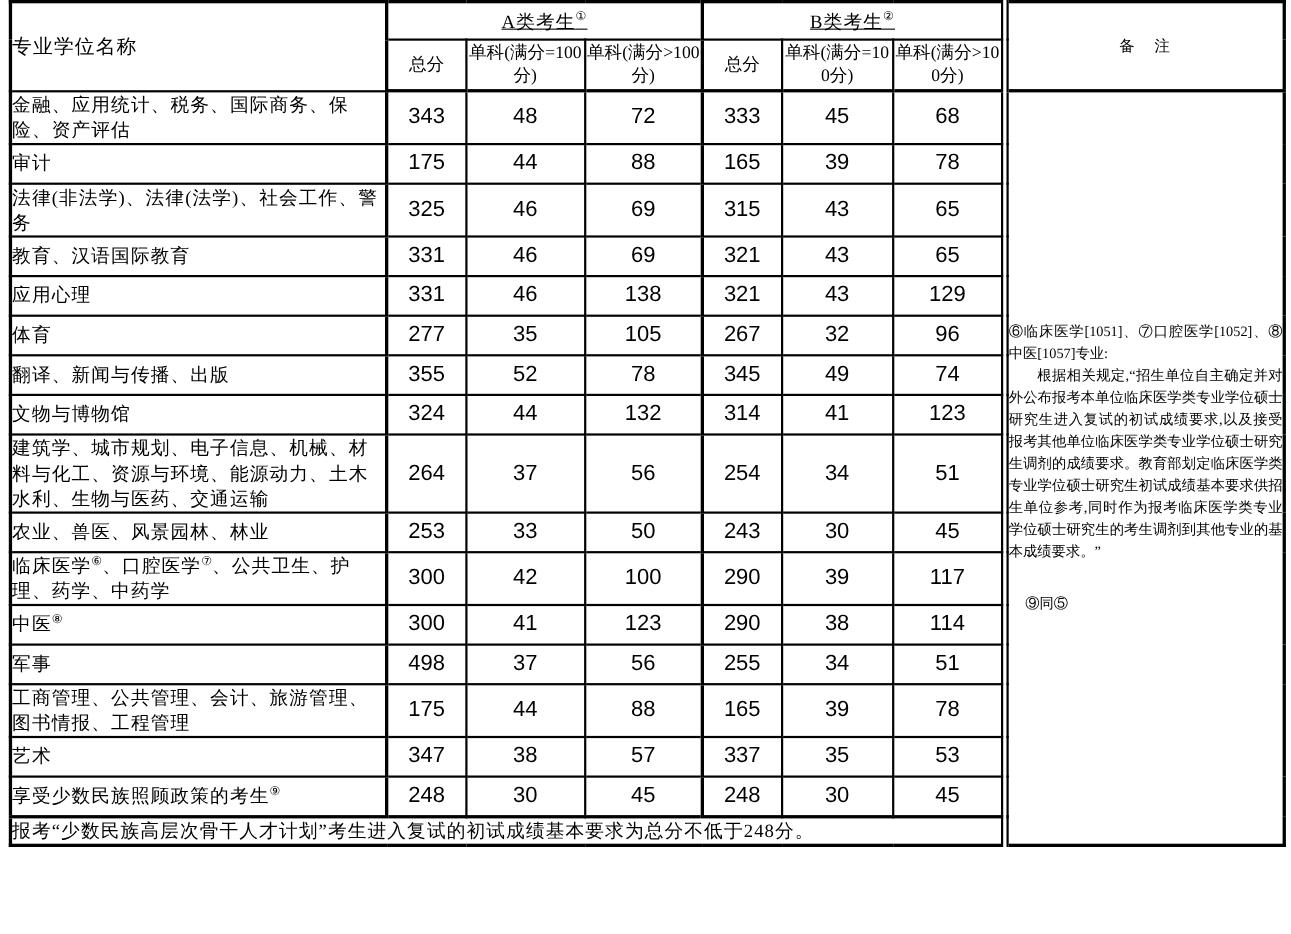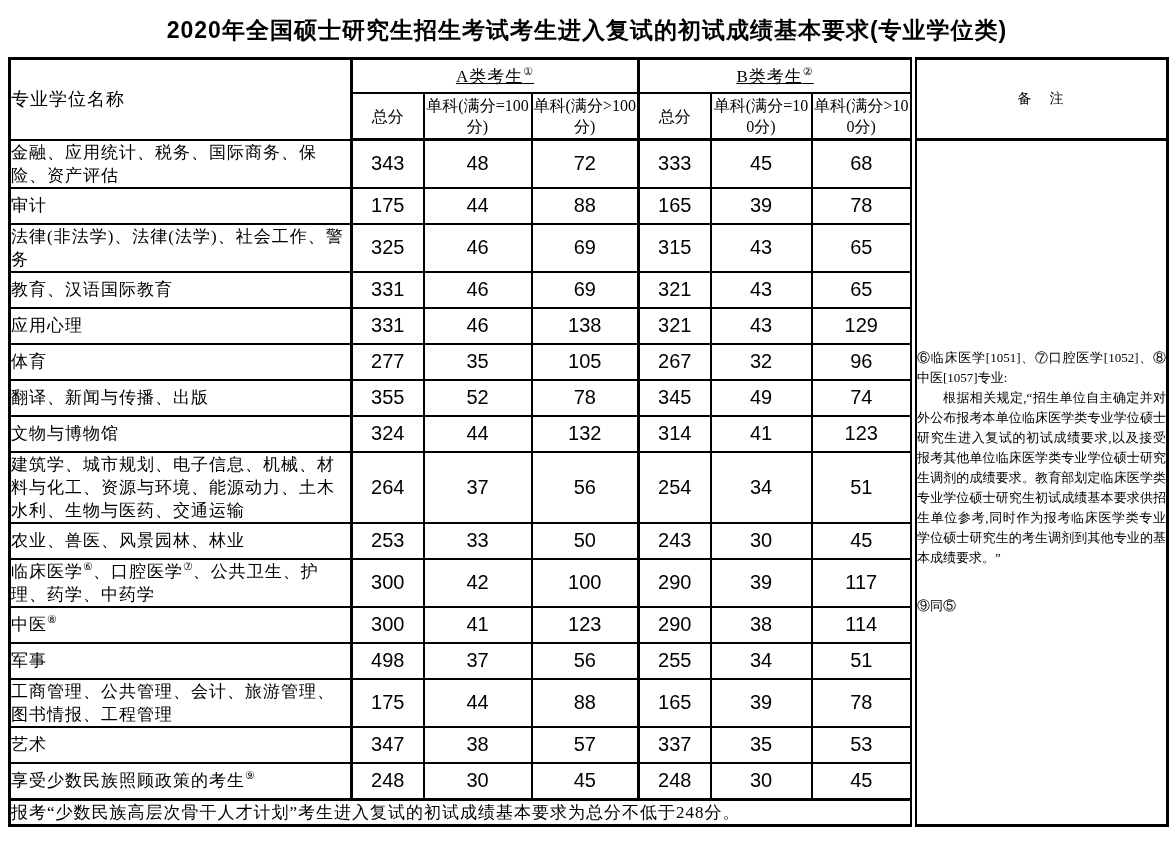--- a/index.html
+++ b/index.html
@@ -88,35 +88,34 @@
   .remark-cell {
     vertical-align: top;
     text-align: justify;
     font-size: 13px;
     line-height: 20px;
     padding: 20px 8px 0 8px;
     border-left: 7px double #000 !important;
   }
   .remark-cell p { margin: 0; }
   .remark-cell p.remark-p2 { text-indent: 2em; }
-  .remark-cell p.remark-p3 { margin-top: 28px; }
+  .remark-cell p.remark-p3 { margin-top: 28px; padding-left: 15px; }
   .footer-cell {
     font-size: 17px;
     letter-spacing: 1px;
     padding: 7px 8px 13px 8px;
     border-top-width: 3px !important;
     vertical-align: top;
   }
   thead tr.subrow th { border-bottom-width: 3px; }
 </style>
 </head>
 <body>
 
 <div class="page">
-  <div class="title">2020年全国硕士研究生招生考试考生进入复试的初试成绩基本要求(专业学位类)</div>
 
   <table class="score">
     <colgroup>
       <col style="width:342px">
       <col style="width:72px">
       <col style="width:108px">
       <col style="width:107px">
       <col style="width:72px">
       <col style="width:101px">
       <col style="width:102px">

